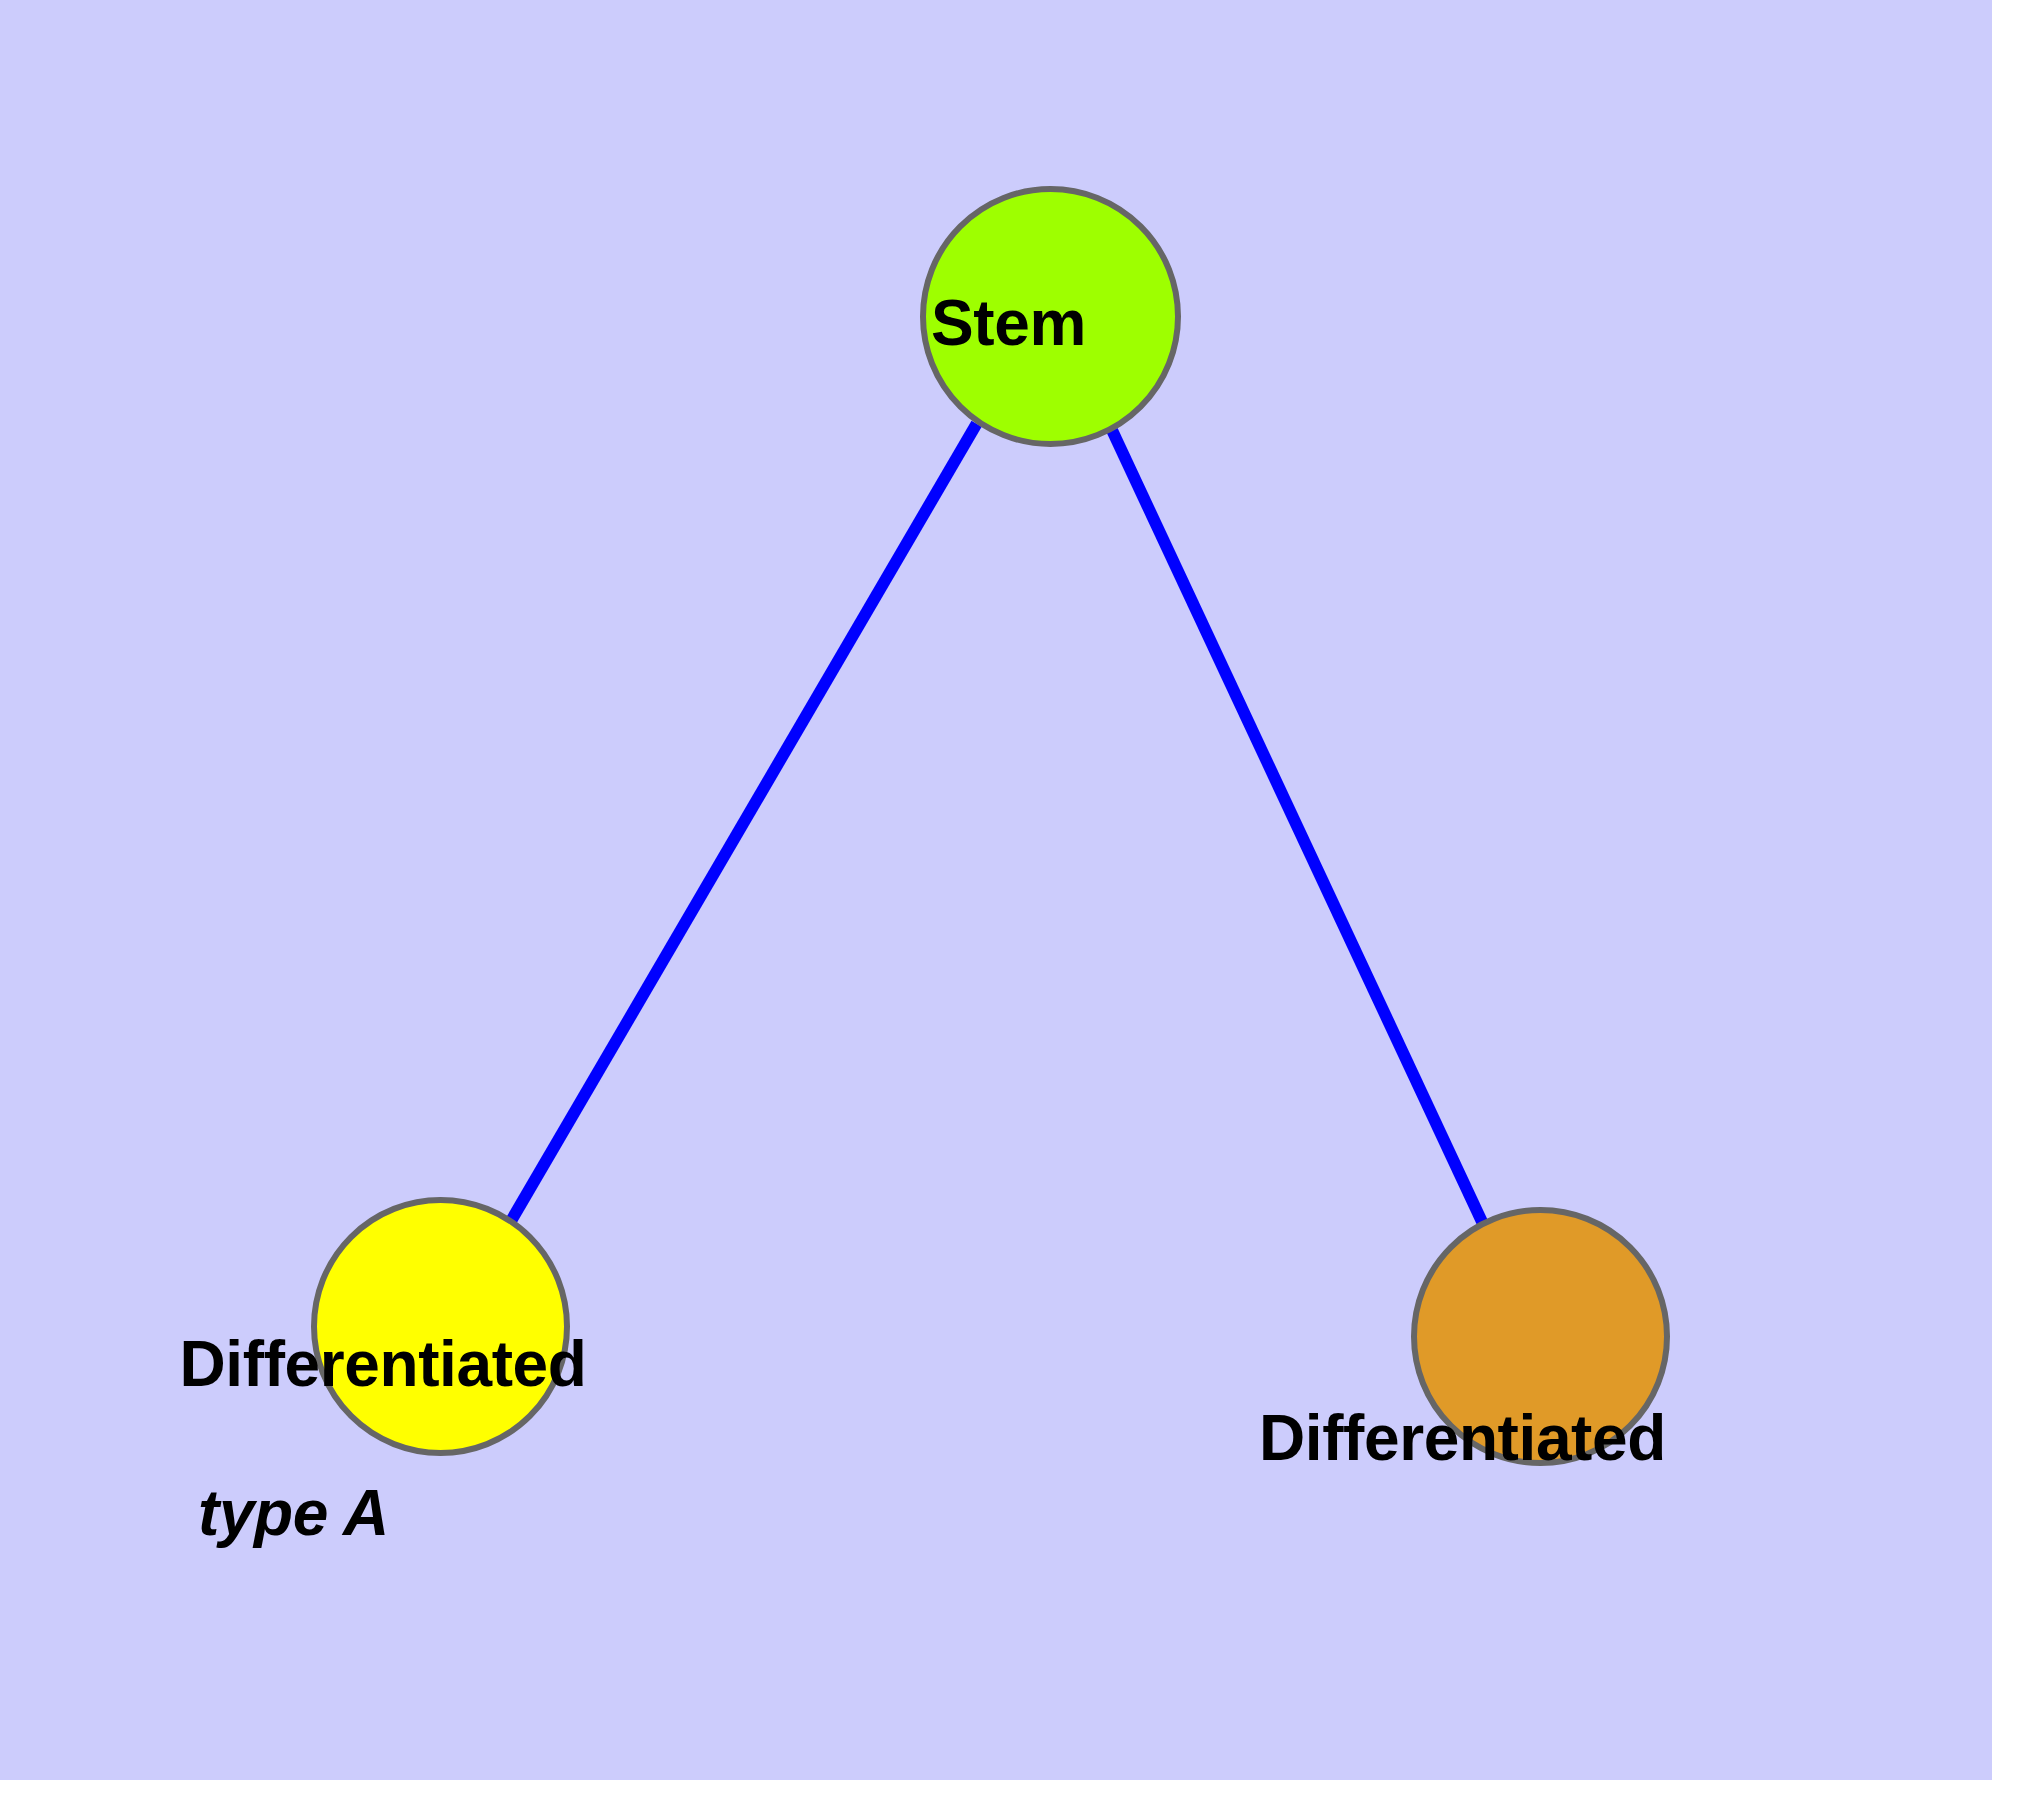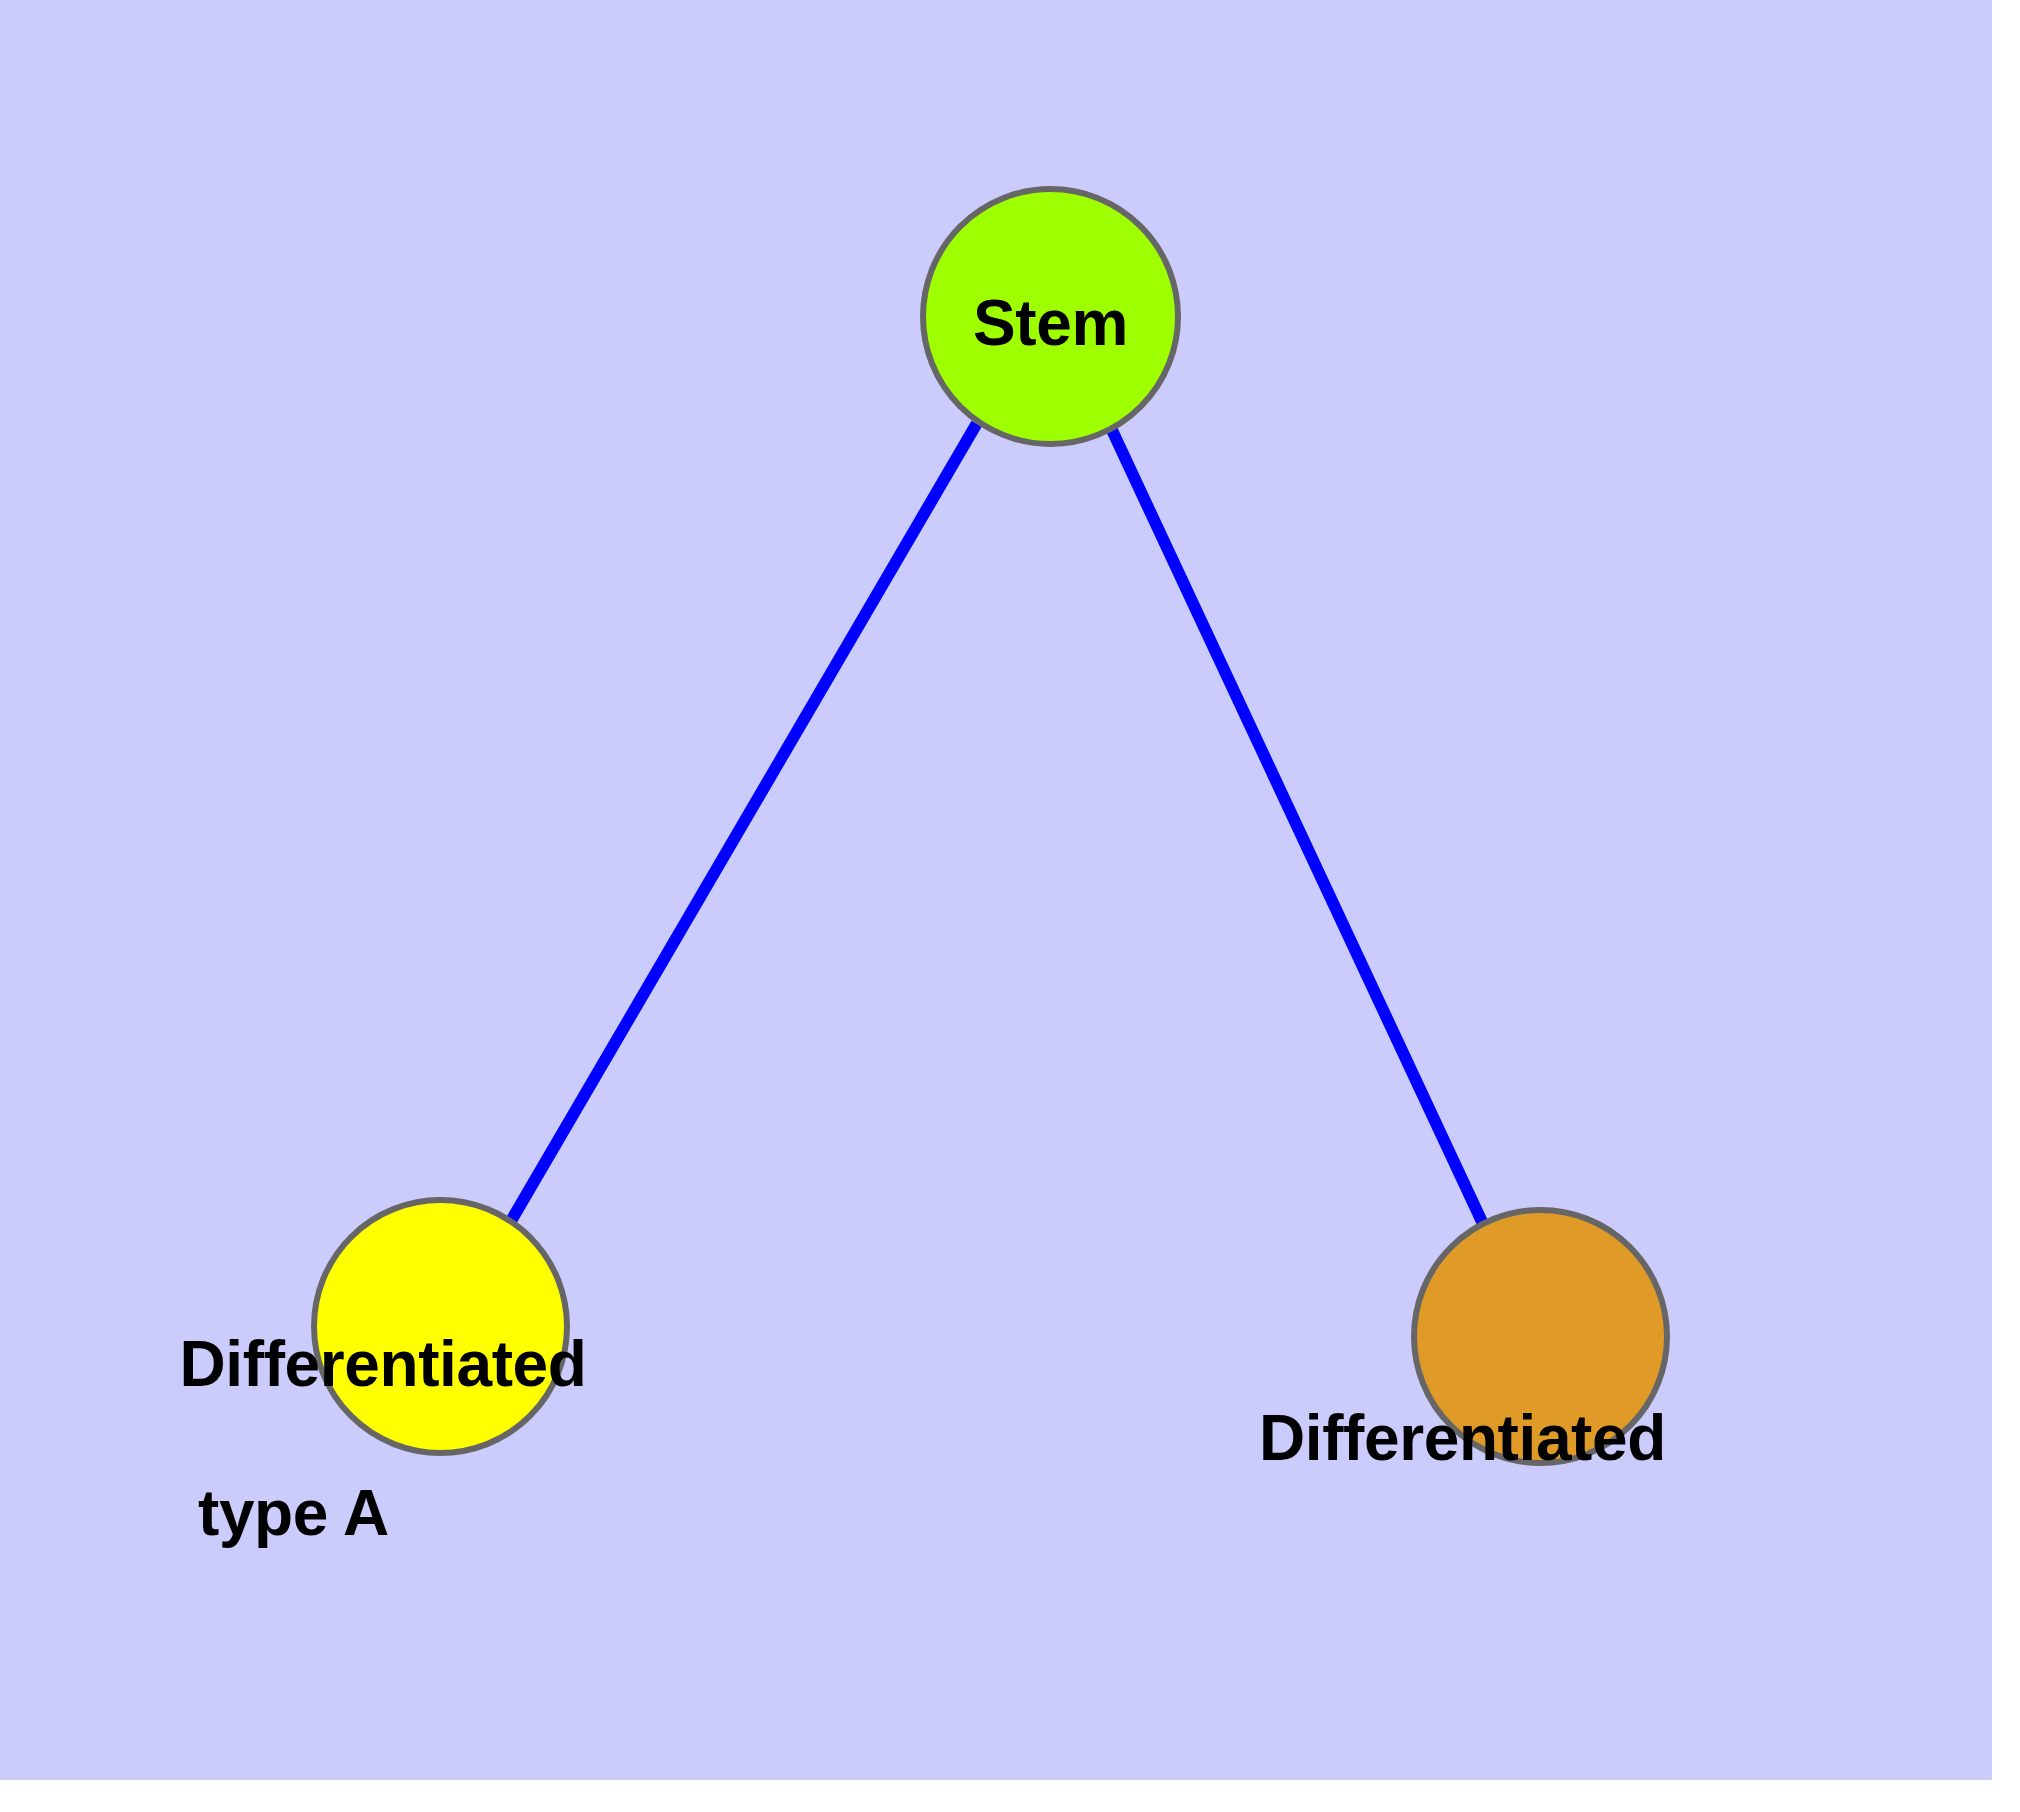--- a/index.html
+++ b/index.html
@@ -73,37 +73,38 @@
     position: absolute;
     color: #000000;
     font-weight: bold;
     text-align: center;
     line-height: 1.16;
     white-space: pre;
     letter-spacing: -0.4px;
   }
 
   #label-stem {
-    left: 920px;
+    left: 878px;
     top: 286px;
     width: 261px;
     font-size: 64px;
   }
 
   #label-type-a {
     left: 110px;
     top: 1253px;
     width: 670px;
     font-size: 64px;
     text-align: left;
   }
 
   #label-type-a .line2 {
     display: block;
     padding-left: 88px;
+    font-style: italic;
   }
 
   #label-type-b {
     left: 1212px;
     top: 1253px;
     width: 670px;
     font-size: 64px;
     text-align: left;
   }
 

